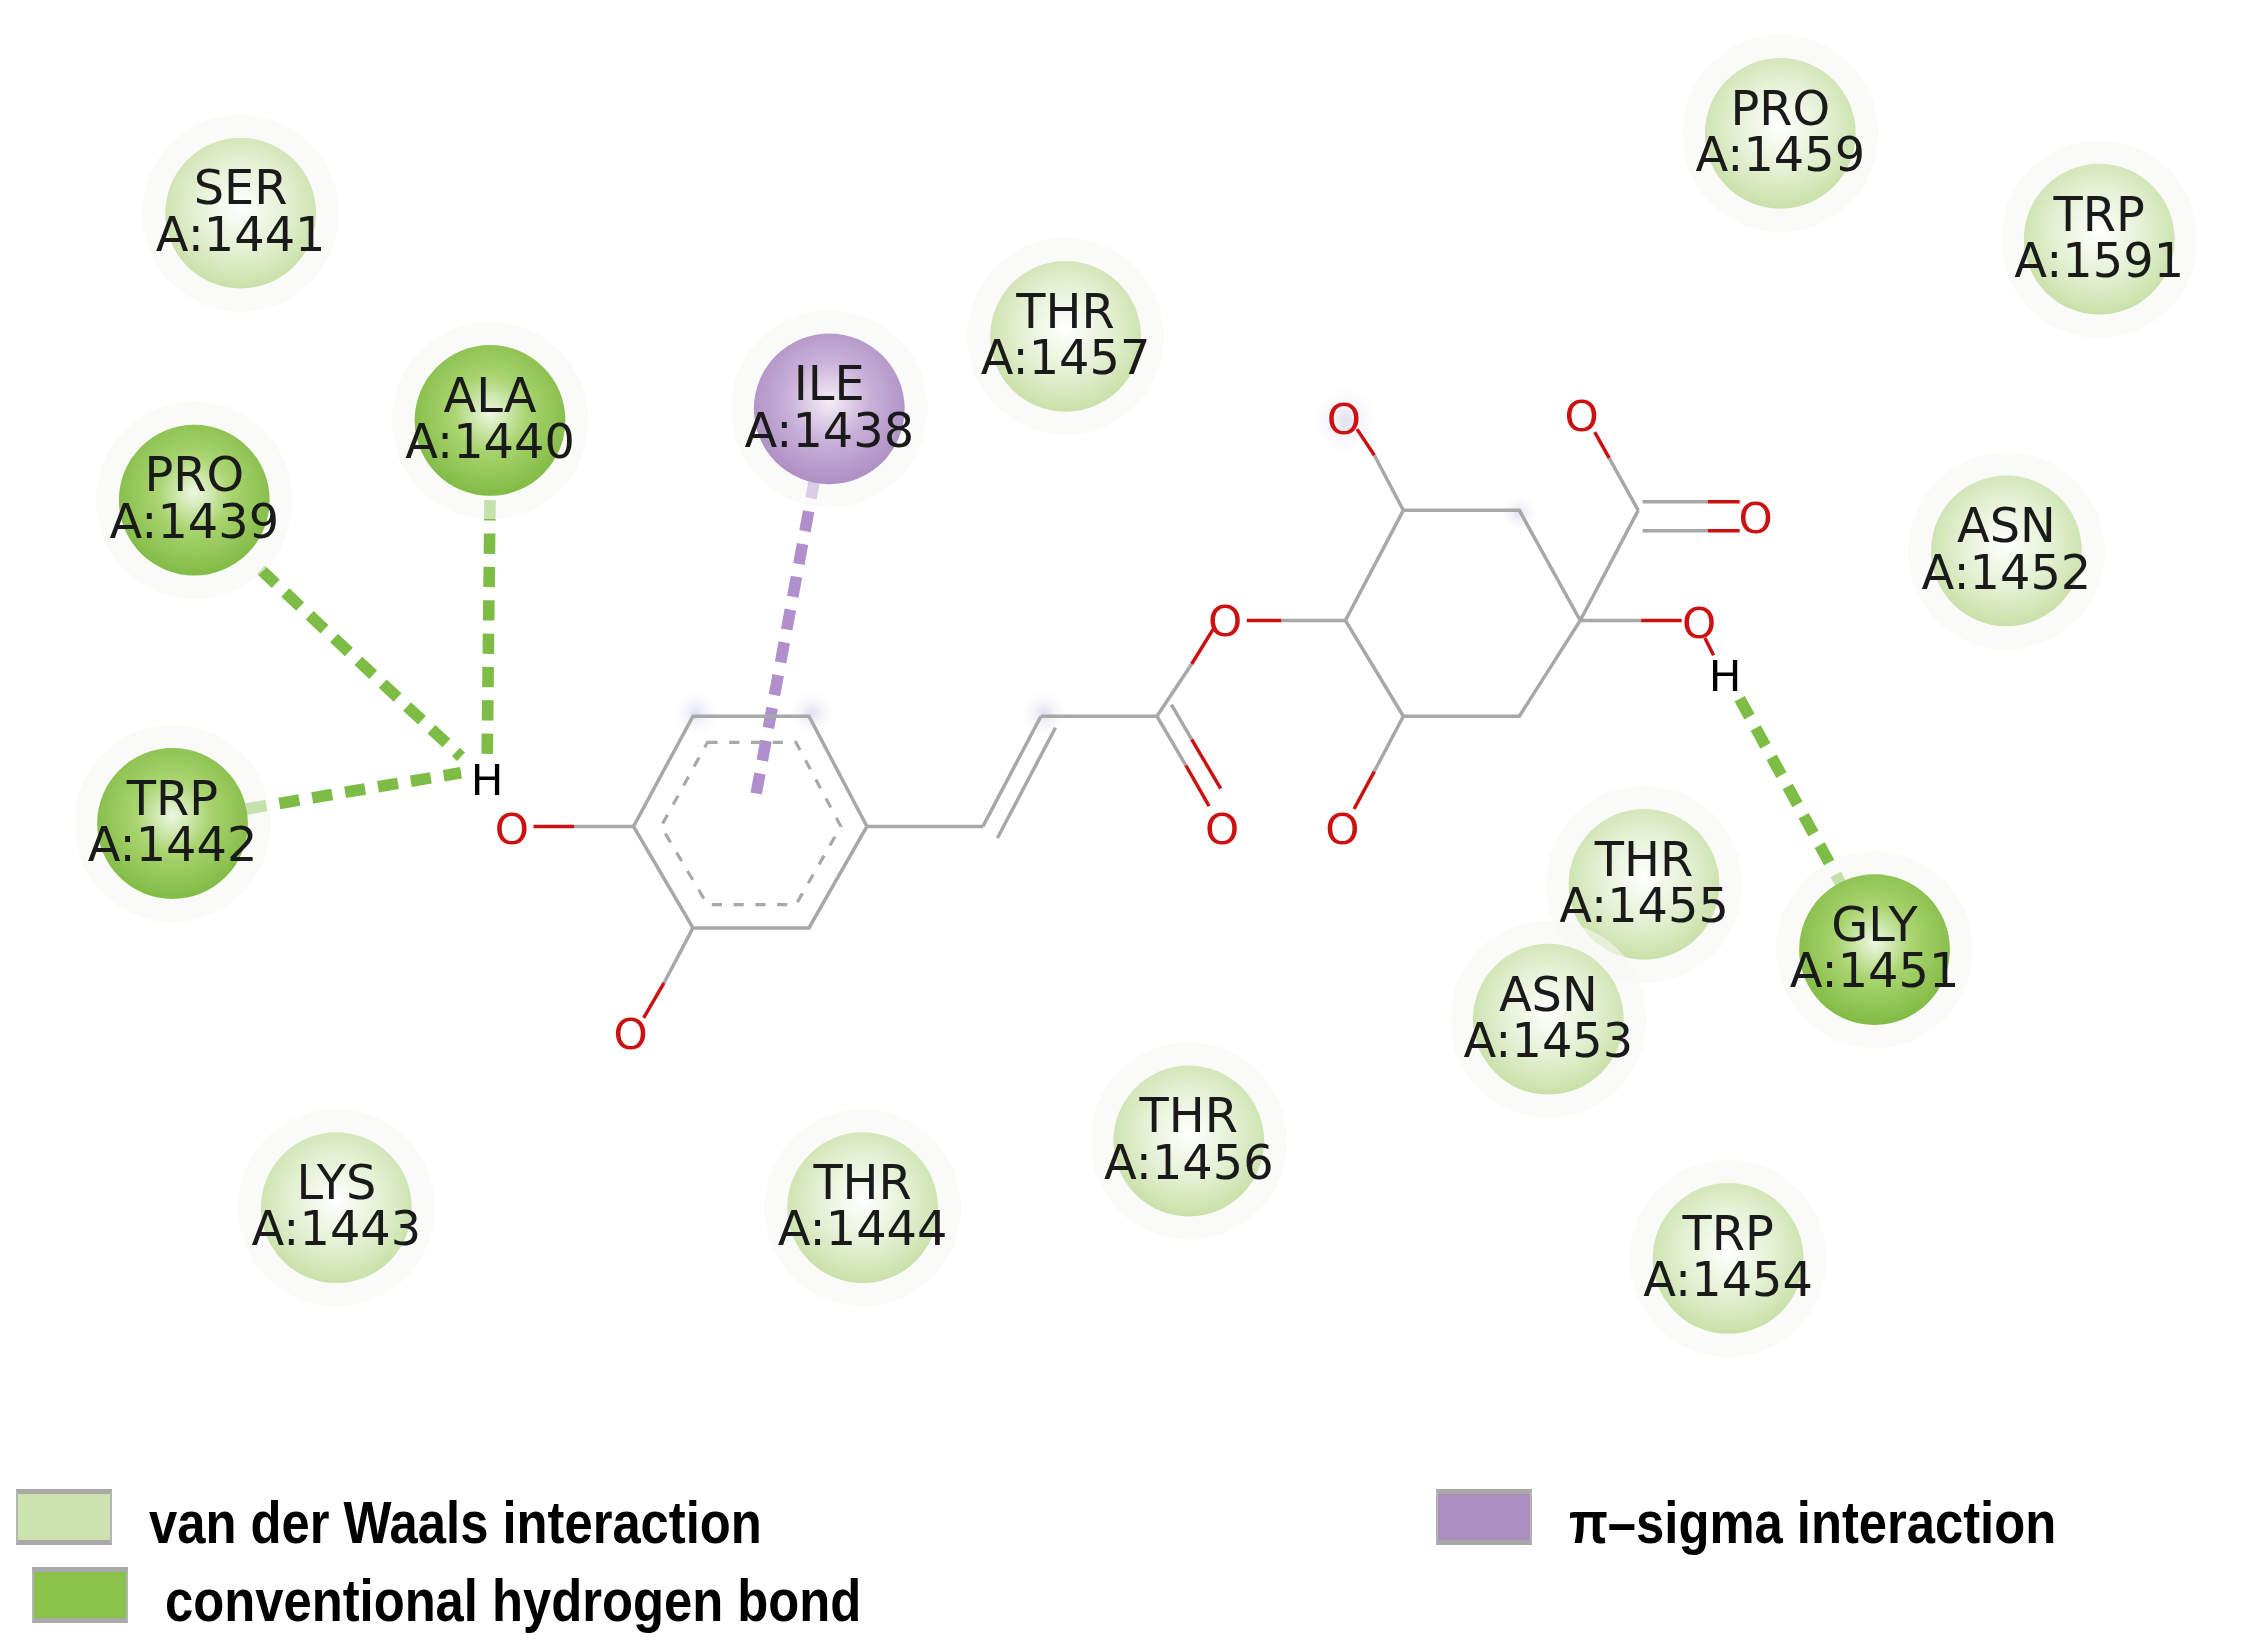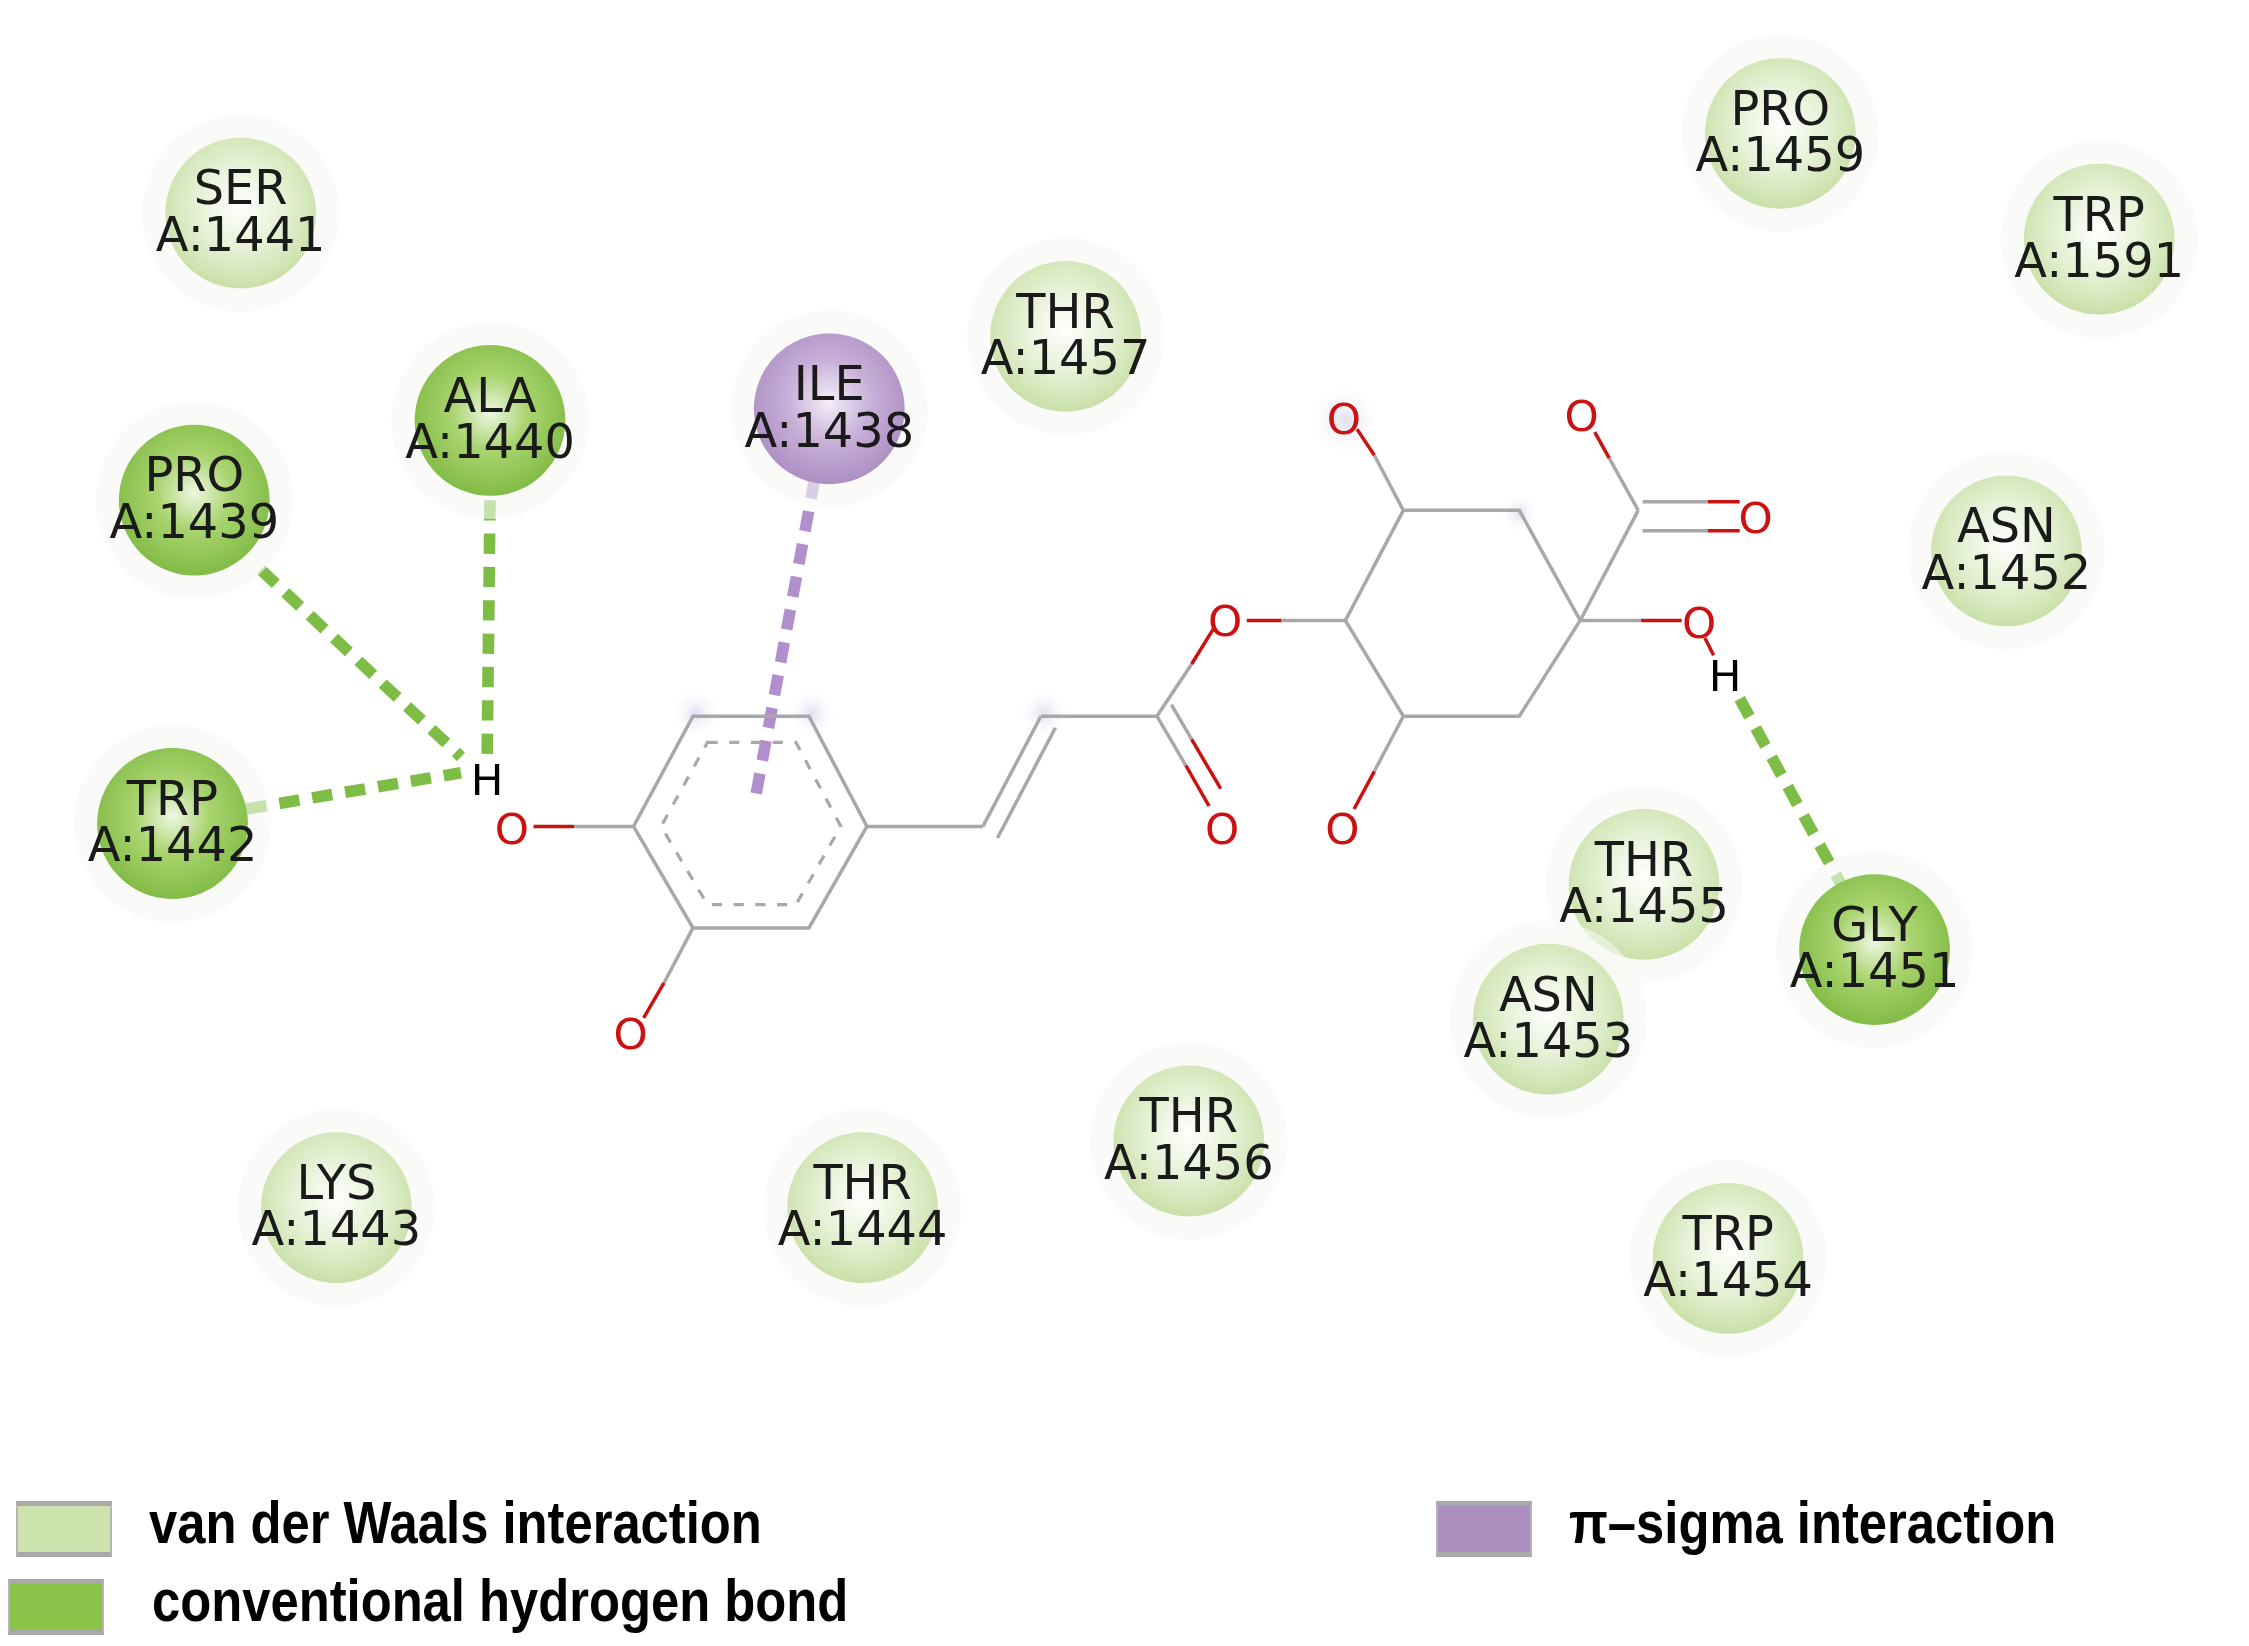--- a/index.html
+++ b/index.html
@@ -8,21 +8,21 @@
   .res-label { font-family:"DejaVu Sans", sans-serif; font-size:33px; fill:#1a1a1a; text-anchor:middle; }
   .atom { font-family:"DejaVu Sans", sans-serif; font-size:30px; text-anchor:middle; dominant-baseline:central; }
   .atom-o { fill:#cc1111; }
   .atom-h { fill:#000000; }
   .bond { stroke:#a8a8a8; stroke-width:2.4; fill:none; }
   .bond-red { stroke:#cc1111; stroke-width:2.4; fill:none; }
   .arom { stroke:#a8a8a8; stroke-width:2.2; stroke-dasharray:7 8; fill:none; }
   .hb { stroke:#7dbd45; stroke-width:8; stroke-dasharray:14 9; fill:none; }
   .pisig { stroke:#b08fcc; stroke-width:8; stroke-dasharray:14 9; fill:none; }
   .legend { position:absolute; left:0; top:1476px; width:2250px; height:167px; }
-  .legend-item { position:absolute; display:flex; align-items:flex-end; }
+  .legend-item { position:absolute; display:flex; align-items:flex-start; }
   .swatch { width:96px; height:56px; box-sizing:border-box; border-top:5.1px solid #a9a9a9; border-bottom:5.1px solid #a9a9a9; border-left:2.6px solid #b5b5b5; border-right:2.6px solid #b5b5b5; margin-right:37px; }
   .legend-text { font-family:"Liberation Sans", sans-serif; font-weight:bold; font-size:59px; color:#000; transform:scaleX(0.86); transform-origin:left center; white-space:nowrap; }
 </style>
 </head>
 <body>
 
 <svg id="diagram" viewBox="0 0 1552 1136" preserveAspectRatio="none" xmlns="http://www.w3.org/2000/svg">
   <defs>
     <radialGradient id="g-vdw" cx="50%" cy="45%" r="55%">
       <stop offset="0%" stop-color="#ffffff"></stop>
@@ -215,21 +215,21 @@
         <text class="res-label" x="232" y="859">A:1443</text>
       </g>
     </g>
 </svg>
 
 <div class="legend">
   <div class="legend-item" style="left:16px; top:13px;">
     <div class="swatch" style="background:#cde3ad;"></div>
     <span class="legend-text">van der Waals interaction</span>
   </div>
-  <div class="legend-item" style="left:8px; top:91px;gap:11px;">
+  <div class="legend-item" style="left:32px; top:91px;">
     <div class="swatch" style="background:#8bc34a;"></div>
     <span class="legend-text">conventional hydrogen bond</span>
   </div>
   <div class="legend-item" style="left:1436px; top:13px;">
     <div class="swatch" style="background:#ad8fbf;"></div>
     <span class="legend-text">π–sigma interaction</span>
   </div>
 </div>
 
 

